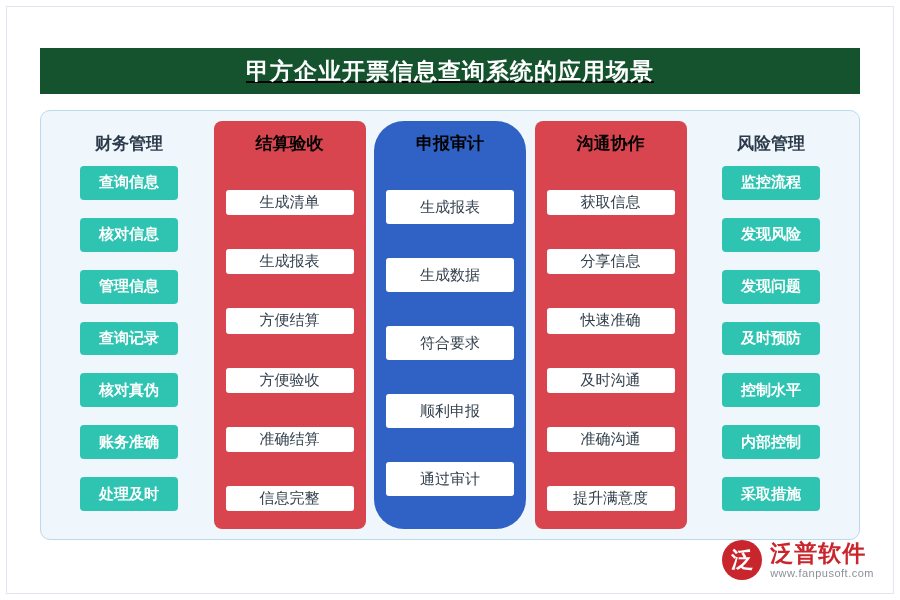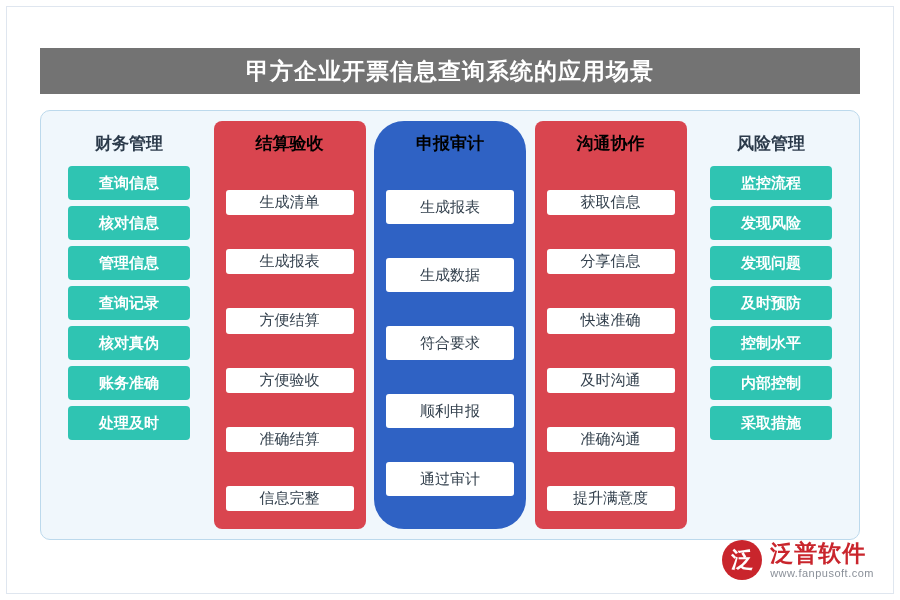--- a/index.html
+++ b/index.html
@@ -22,24 +22,25 @@
     height: 588px;
     border: 1px solid #dfe6ef;
     box-sizing: border-box;
   }
   .title-bar {
     position: absolute;
     left: 40px;
     top: 48px;
     width: 820px;
     height: 46px;
-    background: #737373;
+    background: #14532d;
     display: flex;
     align-items: center;
     justify-content: center;
+    text-decoration: underline;
   }
   .title-bar .title-text {
     color: #ffffff;
     font-size: 23px;
     font-weight: bold;
     letter-spacing: 1px;
   }
   .board {
     position: absolute;
     left: 40px;
@@ -77,23 +78,23 @@
     margin-bottom: 14px;
     line-height: 1;
   }
   .col-head.dark {
     color: #2b3a4a;
   }
   .col-head.light {
     color: #000000;
   }
   .item {
-    width: 122px;
+    width: 98px;
     height: 34px;
-    margin-bottom: 6px;
+    margin-bottom: 18px;
     display: flex;
     align-items: center;
     justify-content: center;
     font-size: 15px;
     border-radius: 4px;
     box-sizing: border-box;
   }
   .item.teal {
     background: #2fc4b2;
     color: #ffffff;

